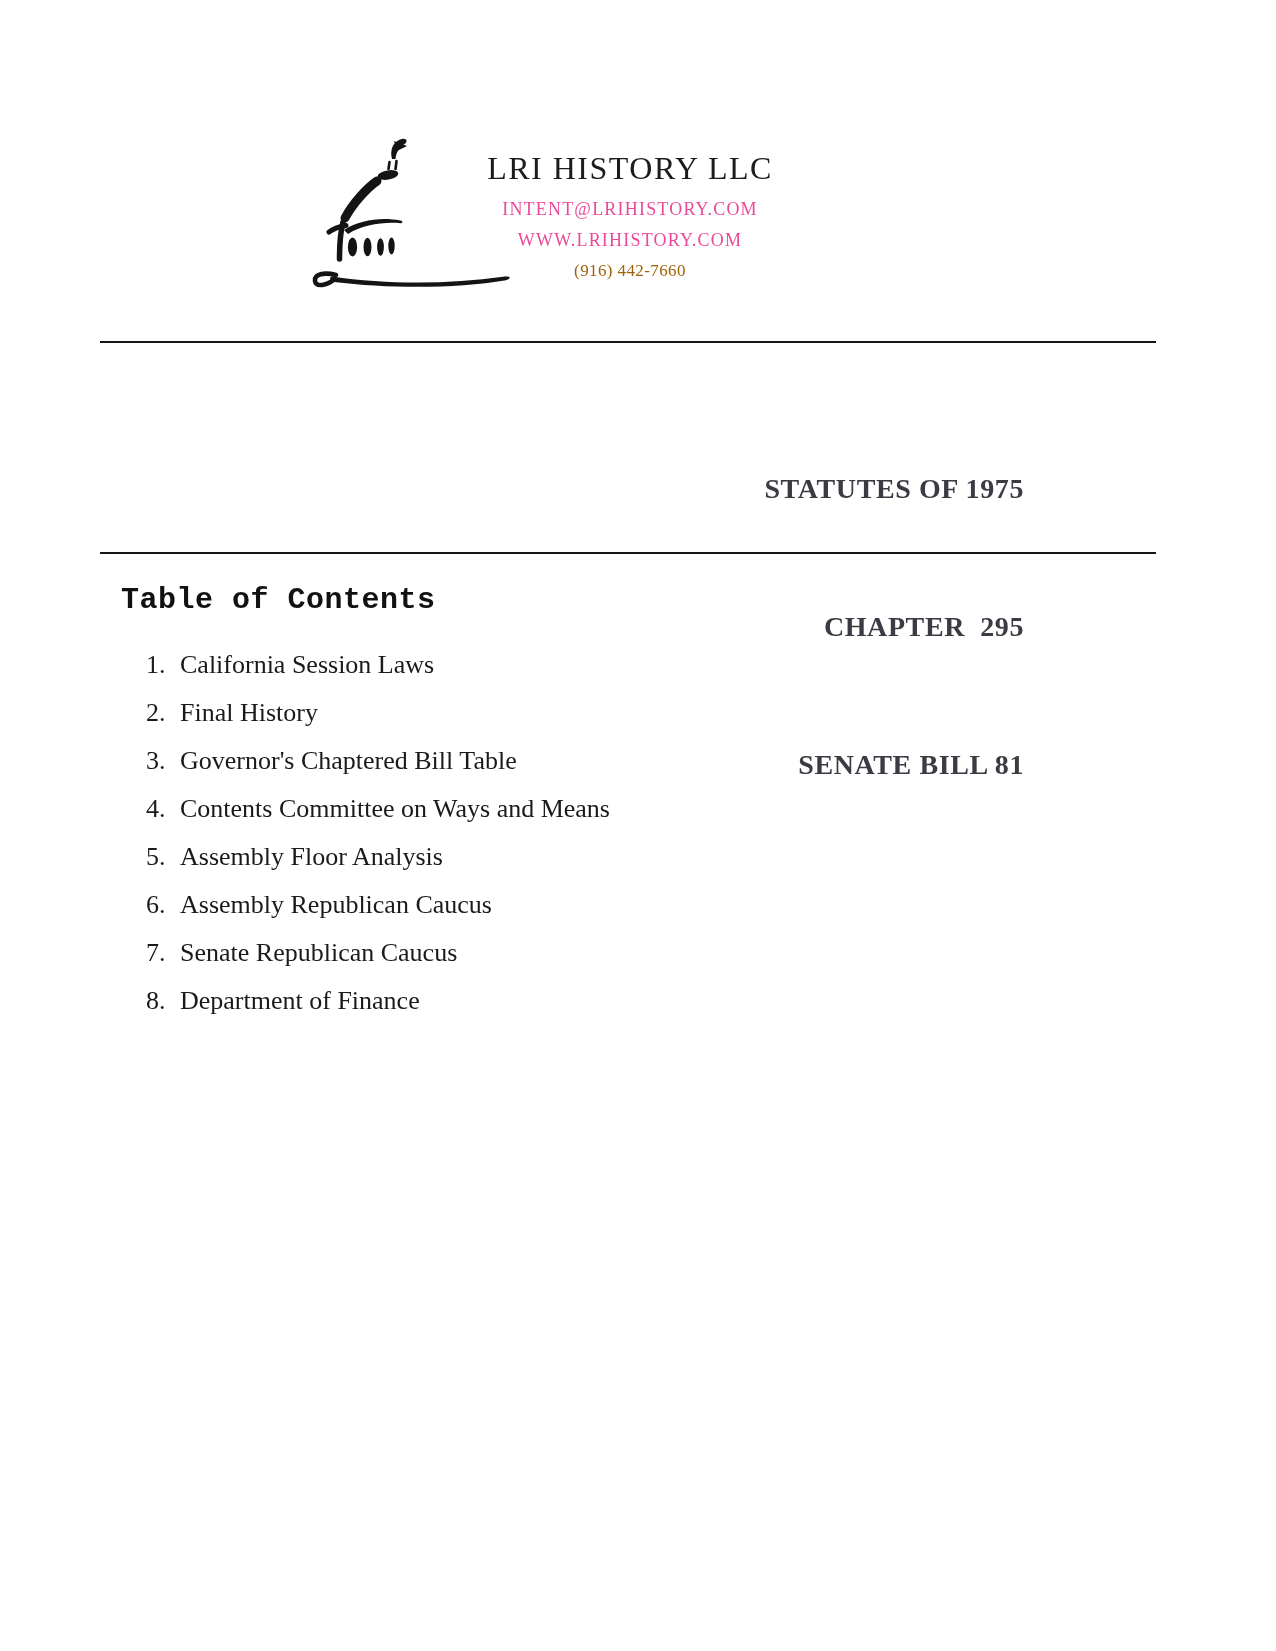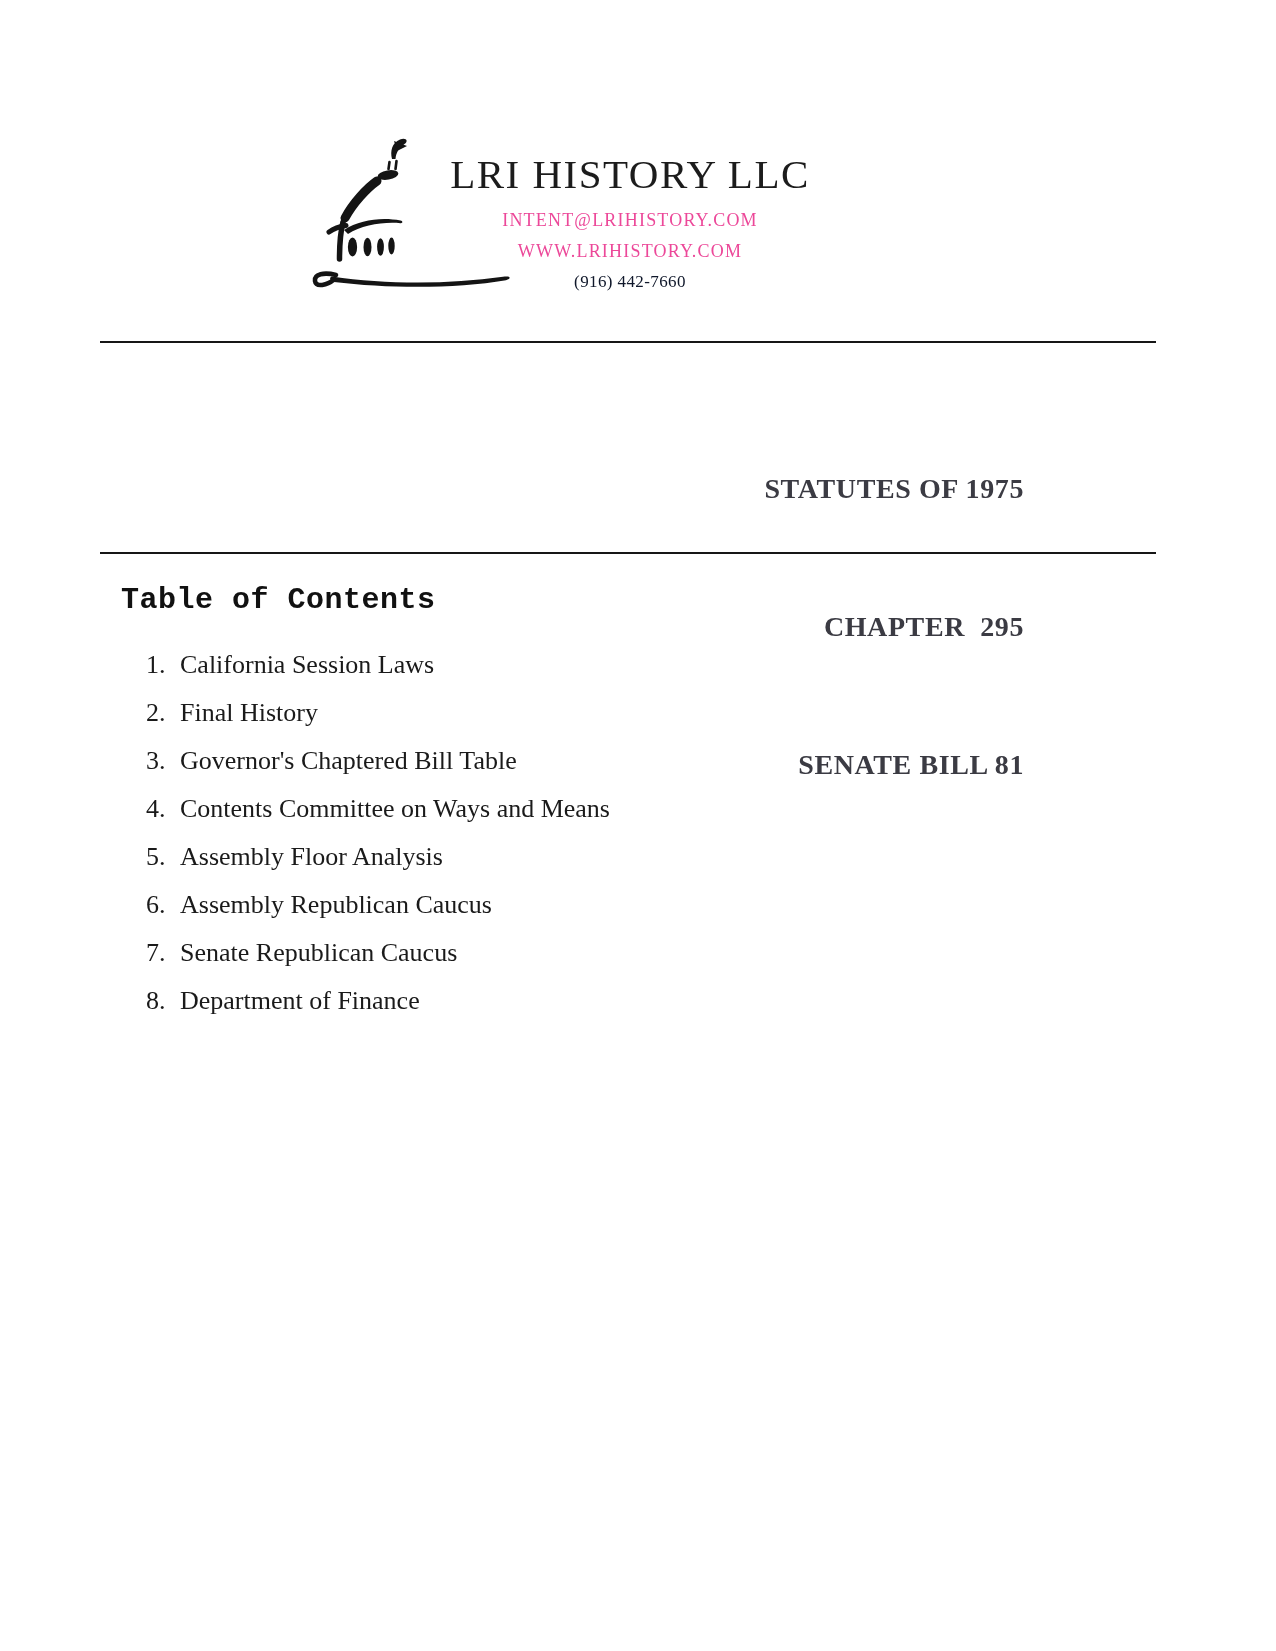--- a/index.html
+++ b/index.html
@@ -23,37 +23,37 @@
   }
   .header-text {
     position: absolute;
     left: 448px;
     top: 150px;
     width: 364px;
     text-align: center;
     color: #1f1f1f;
   }
   .company-name {
-    font-size: 41px;
+    font-size: 32px;
     letter-spacing: 1.5px;
     color: #1c1c1c;
     margin-bottom: 12px;
     white-space: nowrap;
   }
   .contact-line {
     font-size: 18px;
     letter-spacing: 1.2px;
     color: #ec4899;
     margin-bottom: 10px;
     white-space: nowrap;
   }
   .phone-line {
     font-size: 17px;
     letter-spacing: 0.4px;
-    color: #0f172a;
+    color: #a16207;
     white-space: nowrap;
   }
 
   
   .rule {
     position: absolute;
     left: 100px;
     width: 1056px;
     height: 0;
     border-top: 2px solid #161616;

